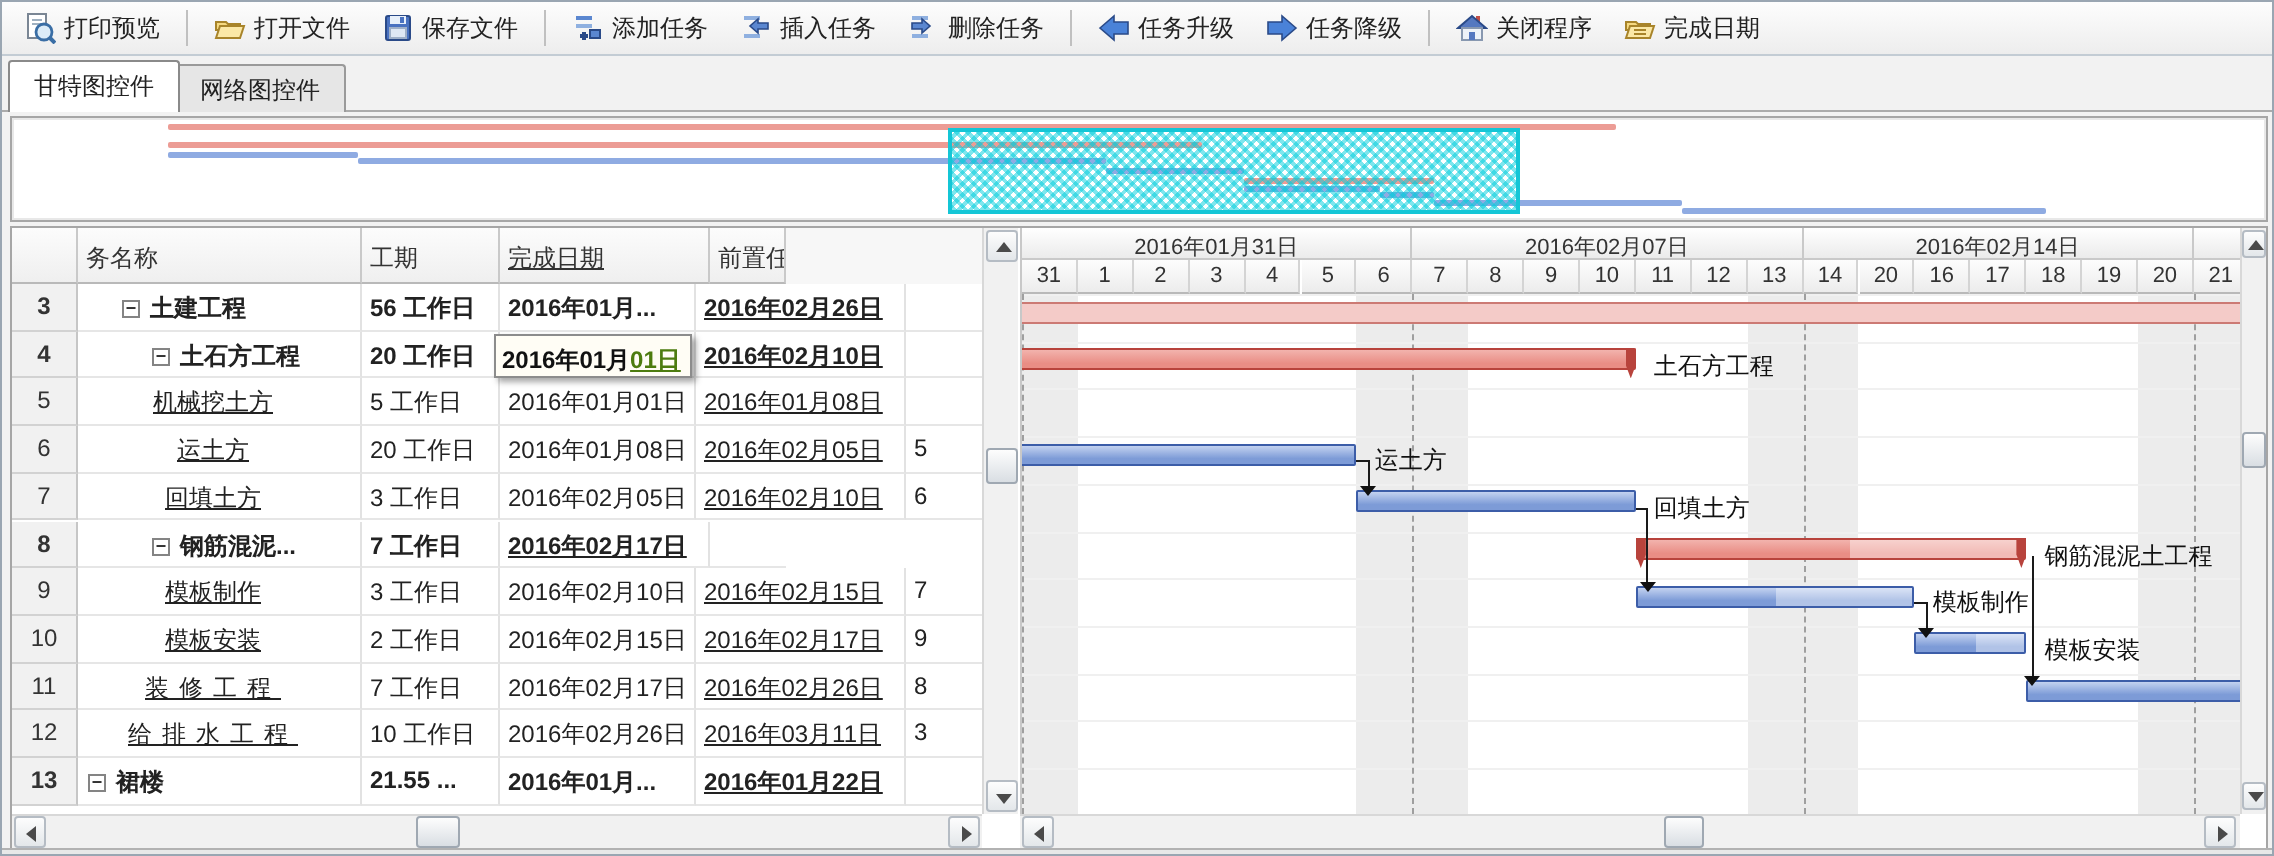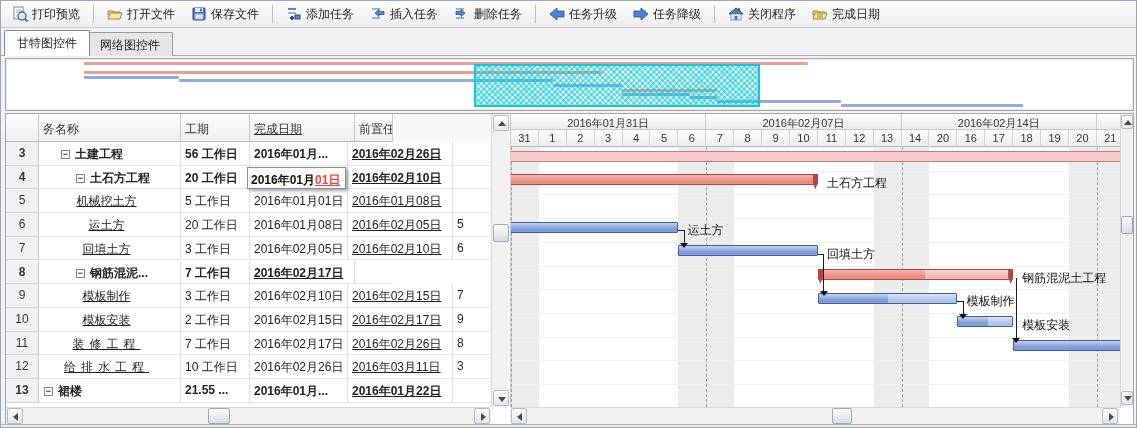--- a/index.html
+++ b/index.html
@@ -48,21 +48,21 @@
   #thead { height:28px; top:0; background:#f7f7f7; font-weight:normal; }
   #thead .cell { border-right:1px solid #c9c9c9; border-bottom:1px solid #b9b9b9; background:linear-gradient(#fcfcfc,#efefef); padding-top:7px; color:#333; }
   .sumrow { font-weight:bold; }
   .name-right { text-align:center; padding-right:10px;text-decoration:underline; }
   .spaced { letter-spacing:5px; }
   .collapse-box { display:inline-block; width:9px; height:9px; line-height:7px; font-size:9px; text-align:center; border:1px solid #848484; background:#fff; color:#333; margin-right:5px; vertical-align:1px; }
 
   
   #cell-tooltip { position:absolute; left:241px; top:53px; width:99px; height:22px; background:#fffdf5; border:1px solid #8c8c8c; box-shadow:2px 2px 3px rgba(0,0,0,.35); padding:4px 2px 0 3px; white-space:nowrap; z-index:5; }
   #cell-tooltip .strong { font-weight:bold; color:#111; }
-  #cell-tooltip .faint { font-weight:bold; color:#ef4444;text-decoration:underline; }
+  #cell-tooltip .faint { font-weight:bold; color:#4d7c0f;text-decoration:underline; }
 
   
   .wk-cell { position:absolute; top:0; height:16px; border-right:1px solid #c9c9c9; border-bottom:1px solid #c9c9c9; background:linear-gradient(#ffffff,#ebebeb); text-align:center; font-size:11px; color:#333; padding-top:2px; overflow:hidden; white-space:nowrap; }
   .day-cell { position:absolute; top:16px; height:17px; border-right:1px solid #d4d4d4; border-bottom:1px solid #b9b9b9; background:linear-gradient(#fdfdfd,#ececec); text-align:center; font-size:11px; color:#333; padding-top:2px; overflow:hidden; }
   .wkend { position:absolute; top:33px; bottom:0; background:#ececec; }
   .wline { position:absolute; top:33px; bottom:0; width:0; border-left:1px dashed #9f9f9f; }
   .rline { position:absolute; left:0; right:0; height:1px; background:#f0f0f0; }
 
   
   .gbar { position:absolute; height:11px; border:1px solid; border-radius:1px; }

